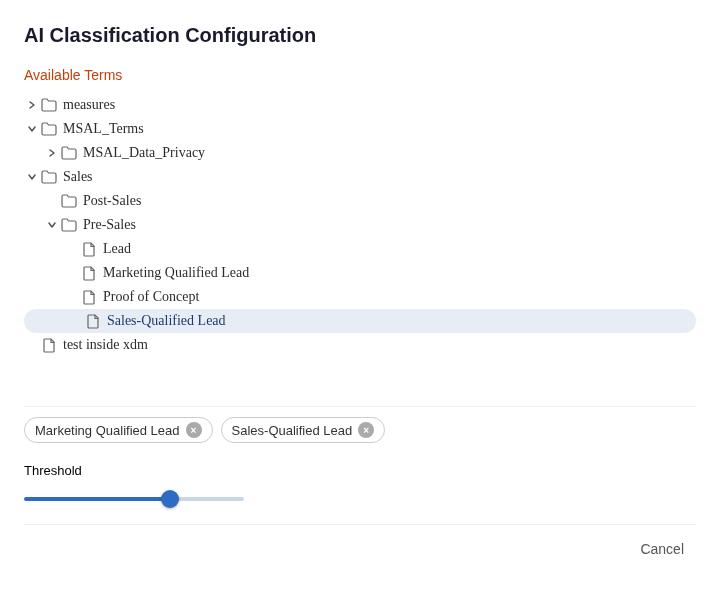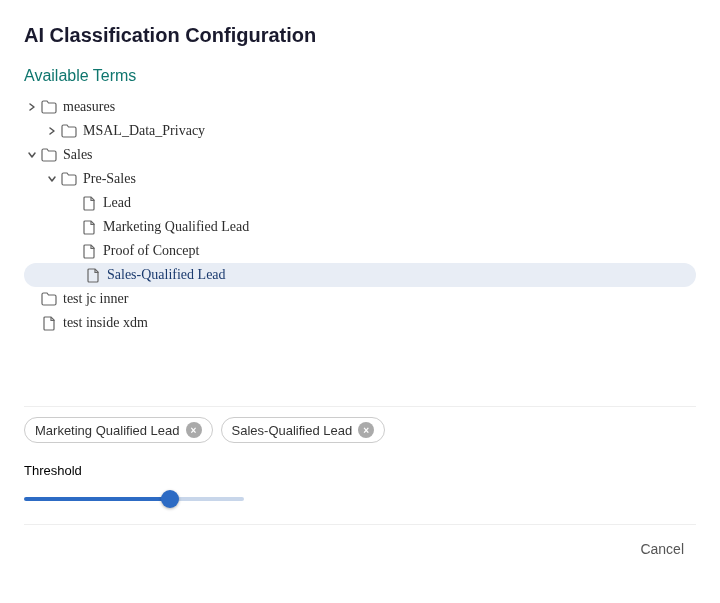--- a/index.html
+++ b/index.html
@@ -17,22 +17,22 @@
       flex-direction: column;
       height: 569px;
     }
     .page-title {
       font-size: 20px;
       font-weight: 600;
       color: #1a1a2e;
       margin-bottom: 20px;
     }
     .section-label {
-      font-size: 16px;
-      color: #0f766e;
+      font-size: 14px;
+      color: #c2410c;
       margin-bottom: 10px;
       font-weight: 400;
     }
     .tree-area {
       flex: 1;
       overflow-y: auto;
       margin-bottom: 12px;
     }
     .tree-item {
       display: flex;
@@ -200,20 +200,33 @@
           </svg>
         </span>
         <span class="folder-icon">
           <svg width="16" height="14" viewBox="0 0 16 14" fill="none">
       <path d="M1 2.5C1 1.67 1.67 1 2.5 1H6L7.5 3H13.5C14.33 3 15 3.67 15 4.5V11.5C15 12.33 14.33 13 13.5 13H2.5C1.67 13 1 12.33 1 11.5V2.5Z" stroke="#666" stroke-width="1.2" fill="none"></path>
     </svg>
         </span>
         <span class="item-label">measures</span>
       </div>
       <div class="tree-item">
+        <span class="chevron" style="margin-left: 0px;">
+          <svg width="10" height="10" viewBox="0 0 10 10">
+            <polyline points="2,3 5,7 8,3" fill="none" stroke="#555" stroke-width="1.5" stroke-linecap="round" stroke-linejoin="round"></polyline>
+          </svg>
+        </span>
+        <span class="folder-icon">
+          <svg width="16" height="14" viewBox="0 0 16 14" fill="none">
+      <path d="M1 2.5C1 1.67 1.67 1 2.5 1H6L7.5 3H13.5C14.33 3 15 3.67 15 4.5V11.5C15 12.33 14.33 13 13.5 13H2.5C1.67 13 1 12.33 1 11.5V2.5Z" stroke="#666" stroke-width="1.2" fill="none"></path>
+    </svg>
+        </span>
+        <span class="item-label">MSAL_Terms</span>
+      </div>
+      <div class="tree-item">
         <span class="chevron" style="margin-left: 20px;">
           <svg width="10" height="10" viewBox="0 0 10 10">
             <polyline points="3,2 7,5 3,8" fill="none" stroke="#555" stroke-width="1.5" stroke-linecap="round" stroke-linejoin="round"></polyline>
           </svg>
         </span>
         <span class="folder-icon">
           <svg width="16" height="14" viewBox="0 0 16 14" fill="none">
       <path d="M1 2.5C1 1.67 1.67 1 2.5 1H6L7.5 3H13.5C14.33 3 15 3.67 15 4.5V11.5C15 12.33 14.33 13 13.5 13H2.5C1.67 13 1 12.33 1 11.5V2.5Z" stroke="#666" stroke-width="1.2" fill="none"></path>
     </svg>
         </span>
@@ -224,20 +237,29 @@
           <svg width="10" height="10" viewBox="0 0 10 10">
             <polyline points="2,3 5,7 8,3" fill="none" stroke="#555" stroke-width="1.5" stroke-linecap="round" stroke-linejoin="round"></polyline>
           </svg>
         </span>
         <span class="folder-icon">
           <svg width="16" height="14" viewBox="0 0 16 14" fill="none">
       <path d="M1 2.5C1 1.67 1.67 1 2.5 1H6L7.5 3H13.5C14.33 3 15 3.67 15 4.5V11.5C15 12.33 14.33 13 13.5 13H2.5C1.67 13 1 12.33 1 11.5V2.5Z" stroke="#666" stroke-width="1.2" fill="none"></path>
     </svg>
         </span>
         <span class="item-label">Sales</span>
+      </div>
+      <div class="tree-item">
+        <span class="spacer-chevron" style="margin-left: 20px;"></span>
+        <span class="folder-icon">
+          <svg width="16" height="14" viewBox="0 0 16 14" fill="none">
+      <path d="M1 2.5C1 1.67 1.67 1 2.5 1H6L7.5 3H13.5C14.33 3 15 3.67 15 4.5V11.5C15 12.33 14.33 13 13.5 13H2.5C1.67 13 1 12.33 1 11.5V2.5Z" stroke="#666" stroke-width="1.2" fill="none"></path>
+    </svg>
+        </span>
+        <span class="item-label">Post-Sales</span>
       </div>
       <div class="tree-item">
         <span class="chevron" style="margin-left: 20px;">
           <svg width="10" height="10" viewBox="0 0 10 10">
             <polyline points="2,3 5,7 8,3" fill="none" stroke="#555" stroke-width="1.5" stroke-linecap="round" stroke-linejoin="round"></polyline>
           </svg>
         </span>
         <span class="folder-icon">
           <svg width="16" height="14" viewBox="0 0 16 14" fill="none">
       <path d="M1 2.5C1 1.67 1.67 1 2.5 1H6L7.5 3H13.5C14.33 3 15 3.67 15 4.5V11.5C15 12.33 14.33 13 13.5 13H2.5C1.67 13 1 12.33 1 11.5V2.5Z" stroke="#666" stroke-width="1.2" fill="none"></path>
@@ -277,29 +299,20 @@
       </div>
       <div class="tree-item selected">
         <span class="spacer-chevron" style="margin-left: 40px;"></span>
         <span class="doc-icon">
           <svg width="13" height="15" viewBox="0 0 13 15" fill="none">
       <path d="M2 1H8L11 4V13C11 13.55 10.55 14 10 14H2C1.45 14 1 13.55 1 13V2C1 1.45 1.45 1 2 1Z" stroke="#666" stroke-width="1.2" fill="none"></path>
       <polyline points="8,1 8,4.5 11.5,4.5" fill="none" stroke="#666" stroke-width="1.2"></polyline>
     </svg>
         </span>
         <span class="item-label">Sales-Qualified Lead</span>
-      </div>
-      <div class="tree-item">
-        <span class="spacer-chevron" style="margin-left: 0px;"></span>
-        <span class="folder-icon">
-          <svg width="16" height="14" viewBox="0 0 16 14" fill="none">
-      <path d="M1 2.5C1 1.67 1.67 1 2.5 1H6L7.5 3H13.5C14.33 3 15 3.67 15 4.5V11.5C15 12.33 14.33 13 13.5 13H2.5C1.67 13 1 12.33 1 11.5V2.5Z" stroke="#666" stroke-width="1.2" fill="none"></path>
-    </svg>
-        </span>
-        <span class="item-label">test jc inner</span>
       </div>
       <div class="tree-item">
         <span class="spacer-chevron" style="margin-left: 0px;"></span>
         <span class="doc-icon">
           <svg width="13" height="15" viewBox="0 0 13 15" fill="none">
       <path d="M2 1H8L11 4V13C11 13.55 10.55 14 10 14H2C1.45 14 1 13.55 1 13V2C1 1.45 1.45 1 2 1Z" stroke="#666" stroke-width="1.2" fill="none"></path>
       <polyline points="8,1 8,4.5 11.5,4.5" fill="none" stroke="#666" stroke-width="1.2"></polyline>
     </svg>
         </span>
         <span class="item-label">test inside xdm</span>

